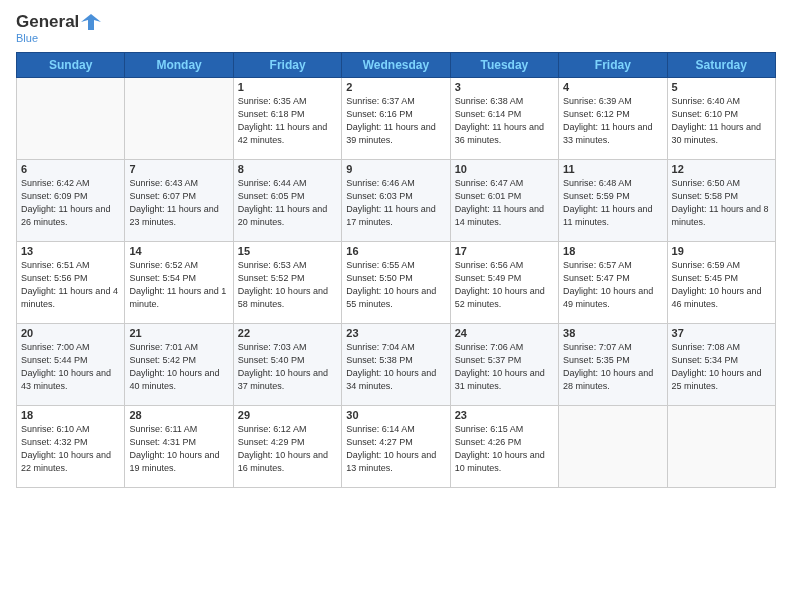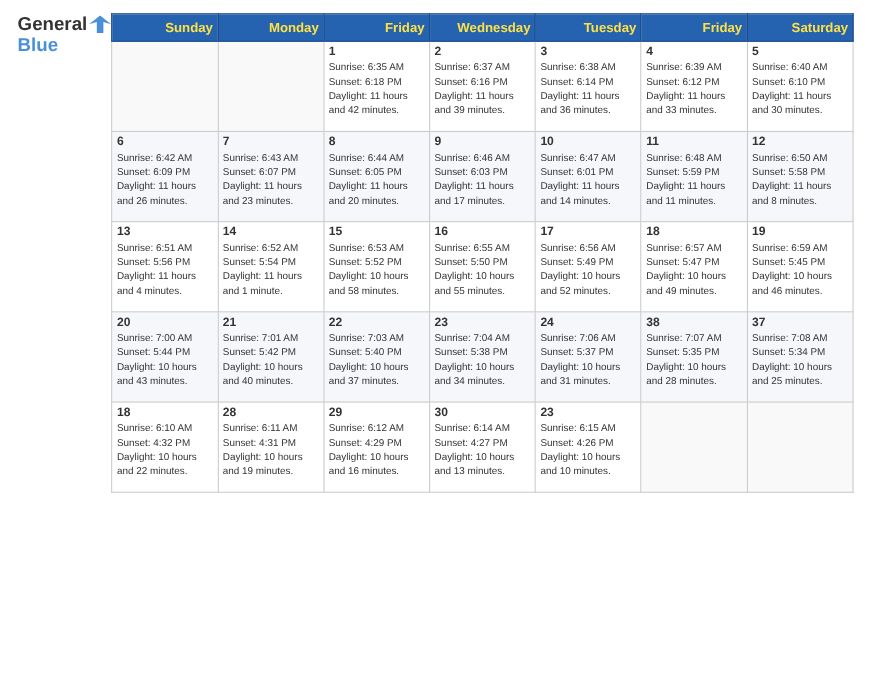--- a/index.html
+++ b/index.html
@@ -8,21 +8,21 @@
       height: 612px;
       font-family: Arial, sans-serif;
       background: #fff;
       overflow: hidden;
     }
     .page {
       width: 792px;
       height: 433px;
       padding: 12px 16px 12px 16px;
       display: flex;
-      flex-direction: row;
+      flex-direction: column;
     }
     .header {
       display: flex;
       justify-content: space-between;
       align-items: flex-start;
       margin-bottom: 8px;
     }
     .logo {
       display: flex;
       align-items: center;
@@ -43,25 +43,25 @@
     }
     .calendar {
       flex: 1;
       border: 1px solid #ccc;
       border-collapse: collapse;
       width: 100%;
       table-layout: fixed;
     }
     .calendar th {
       background-color: #2563b0;
-      color: #fde047;
+      color: #7dd3fc;
       font-size: 12px;
       font-weight: bold;
       padding: 5px 4px;
-      text-align: right;
+      text-align: center;
       border: 1px solid #1a4a8a;
     }
     .calendar td {
       border: 1px solid #ccc;
       vertical-align: top;
       padding: 3px 4px;
       font-size: 9.5px;
       color: #333;
       background: #fff;
       height: 82px;
@@ -93,21 +93,21 @@
 <div class="page">
   <div class="header">
     <div class="logo">
   <div style="display:flex;flex-direction:column;line-height:1.1;">
     <div style="display:flex;align-items:center;gap:2px;">
       <span style="font-size:17px;font-weight:bold;color:#333;">General</span>
       <svg width="20" height="20" viewBox="0 0 20 20">
         <polygon points="10,2 20,10 13,8 13,18 7,18 7,8 0,10" fill="#4a90d9"></polygon>
       </svg>
     </div>
-    <span style="font-size:17px;font-weight:bold;color:#4a90d9;">Blue</span>
+    <span style="font-size:11px;font-weight:normal;color:#4a90d9;">Blue</span>
   </div>
 </div>
     <div class="title-section">
       <div class="month-title"></div>
       <div class="location"></div>
     </div>
   </div>
 
   <table class="calendar">
     <thead>

